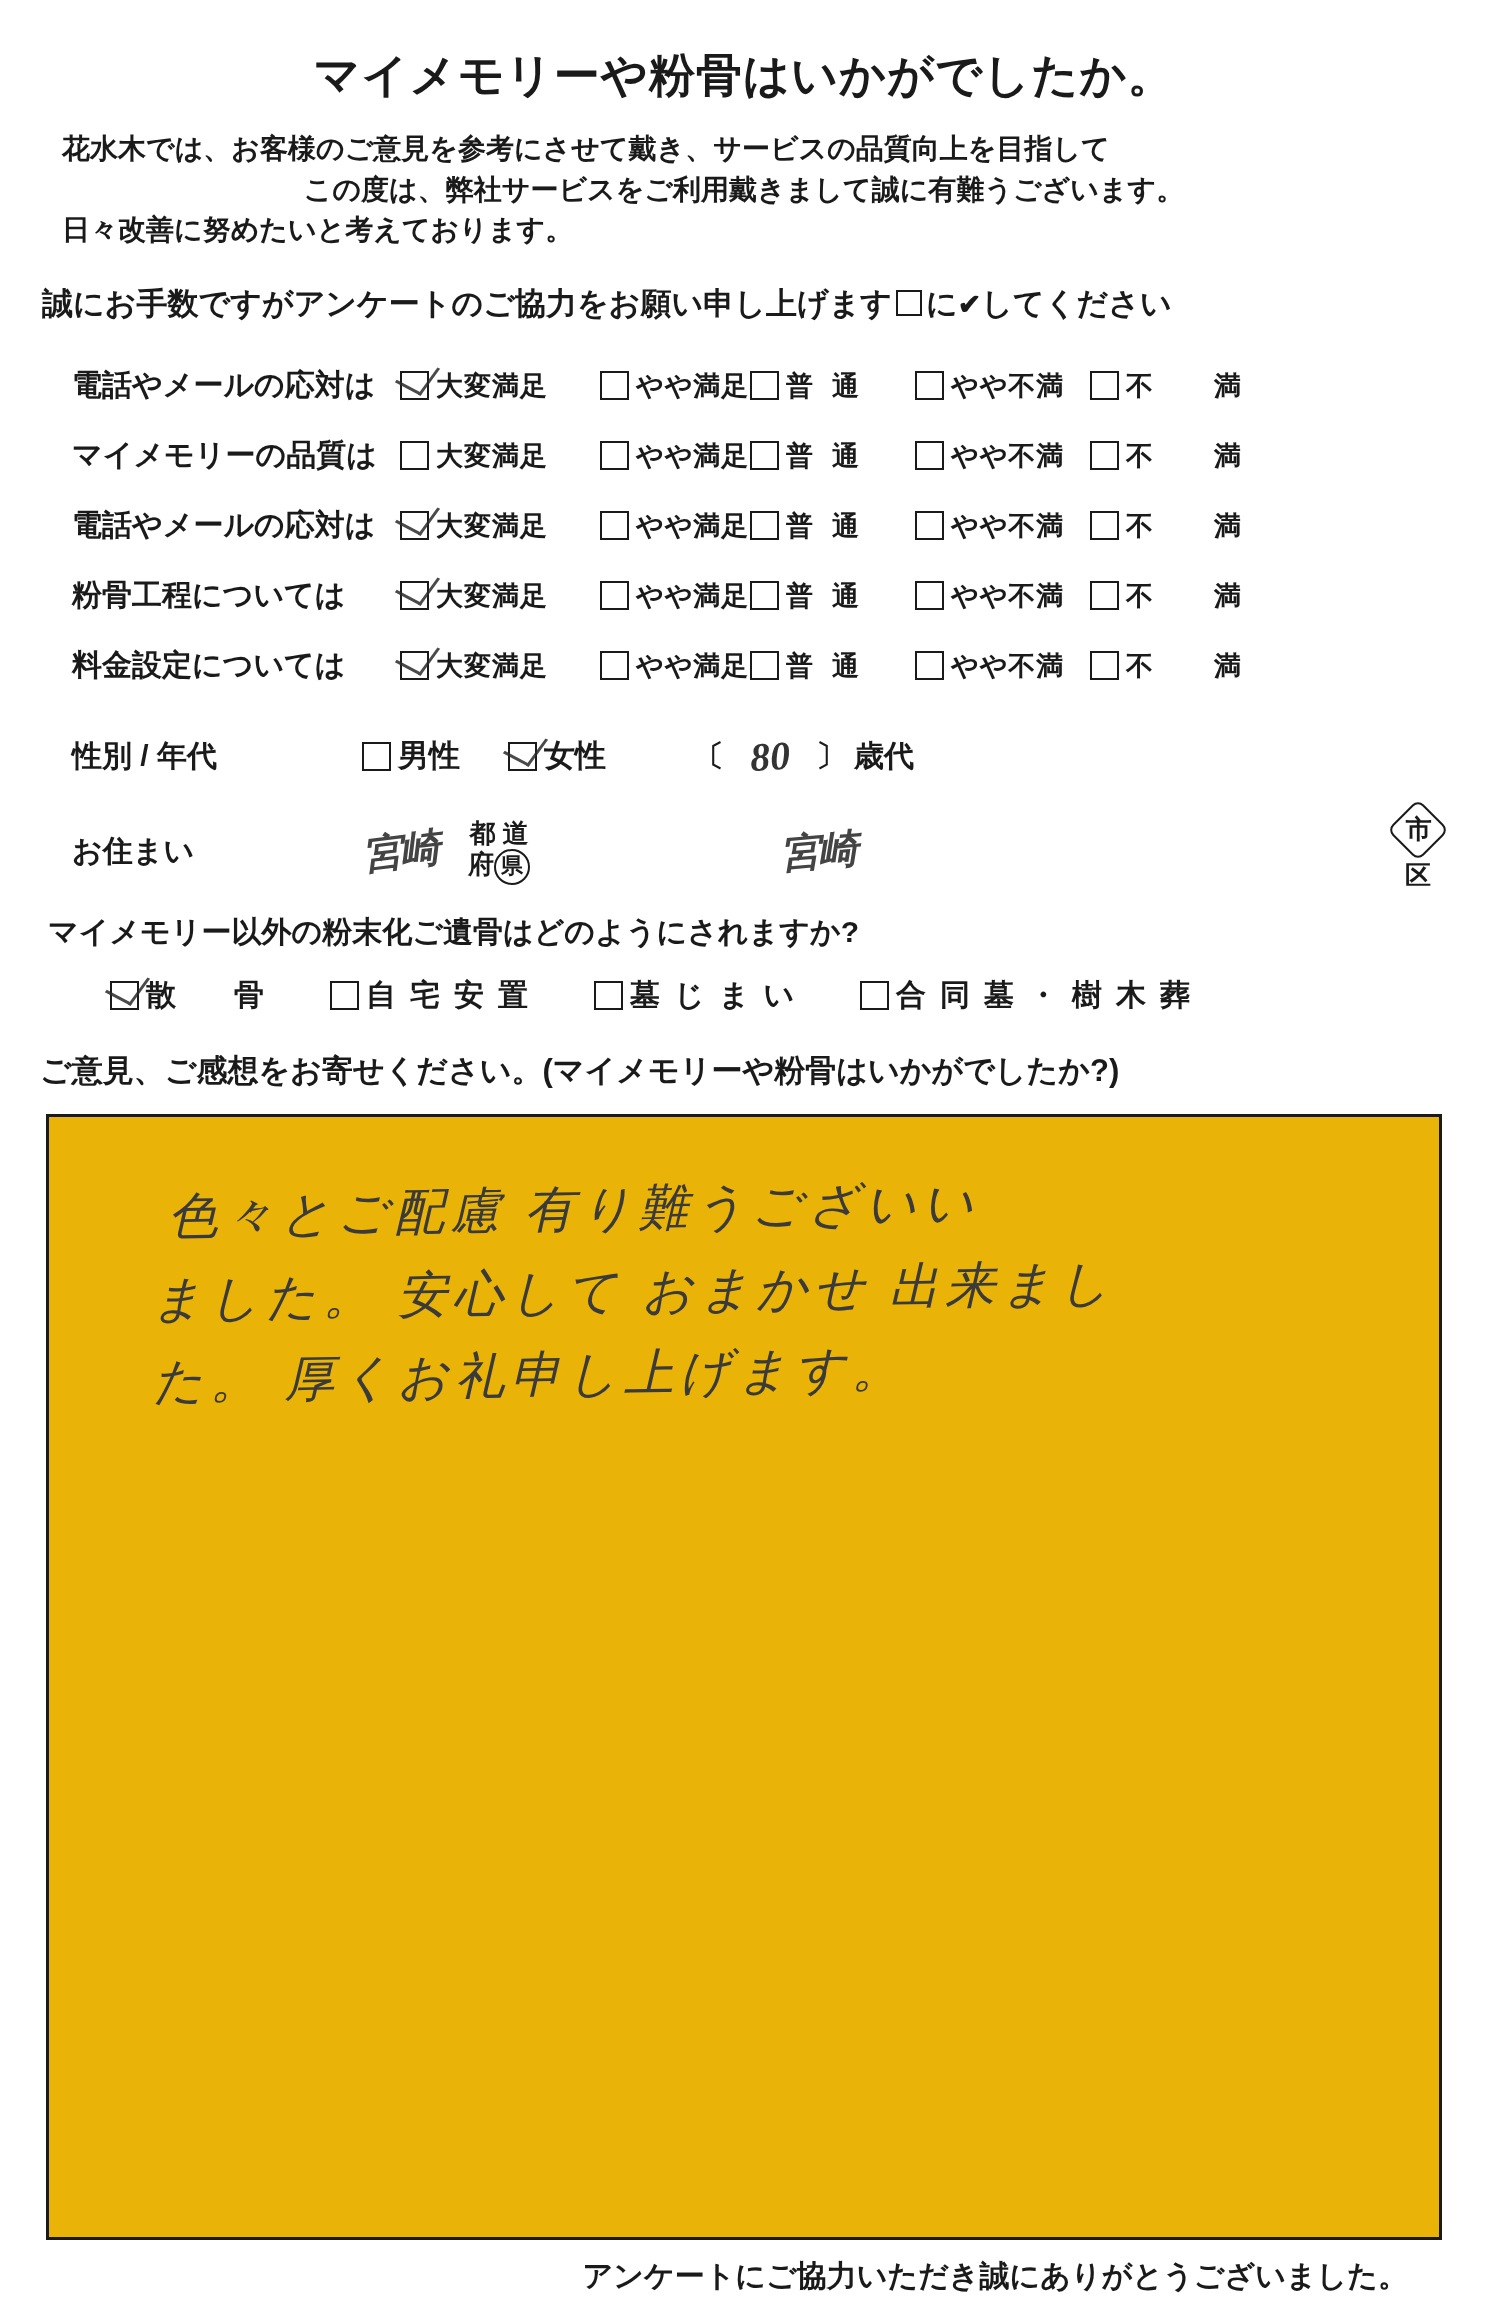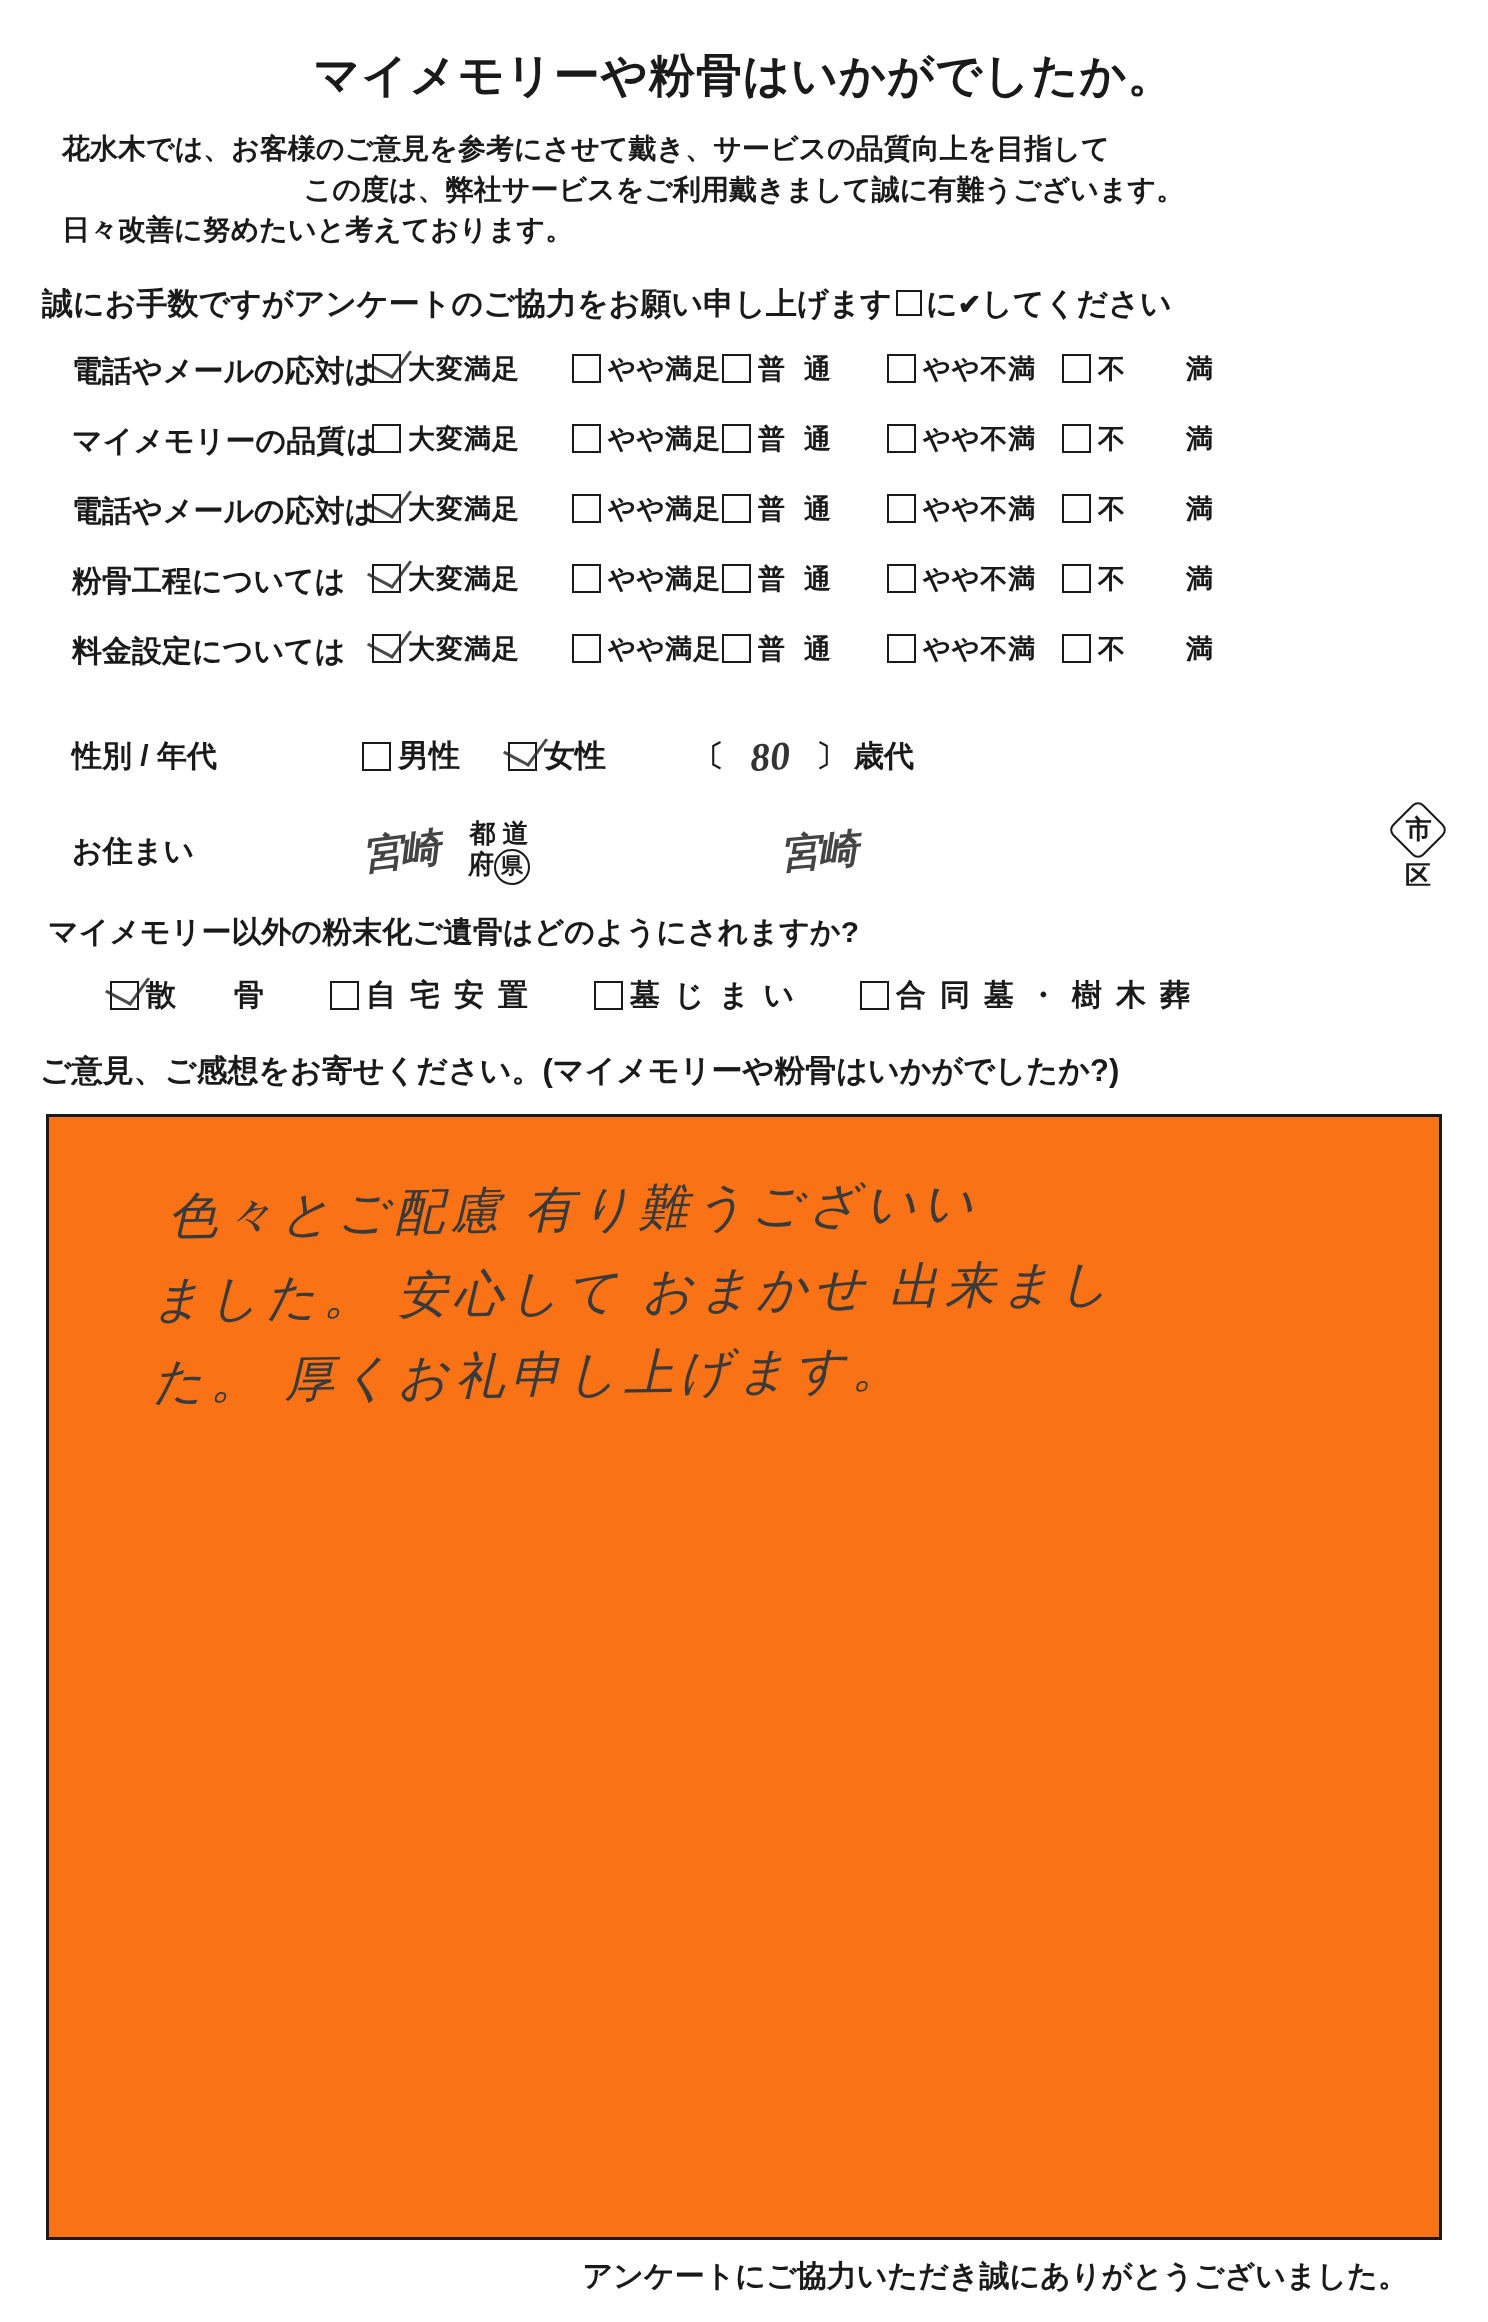--- a/index.html
+++ b/index.html
@@ -68,23 +68,24 @@
   }
 
   
   .questions {
     margin-top: 26px;
     margin-left: 72px;
     width: 1360px;
   }
   .qrow {
     display: flex;
-    align-items: flex-start;
+    align-items: center;
     height: 70px;
     white-space: nowrap;
+    gap: 28px;
   }
   .qlabel {
     width: 300px;
     font-size: 30px;
     font-weight: bold;
     flex: 0 0 300px;
   }
   .opts {
     display: flex;
     align-items: center;
@@ -255,21 +256,21 @@
     margin-left: 40px;
     font-size: 31px;
     font-weight: bold;
   }
   .comment-box {
     margin: 22px auto 0 auto;
     width: 1390px;
     height: 1120px;
     border: 3px solid #1a1a1a;
     position: relative;
-    background: #f97316;
+    background: #eab308;
   }
   .comment-text {
     position: absolute;
     left: 120px;
     top: 48px;
     width: 1180px;
     font-family: "Liberation Serif", serif;
     font-style: italic;
     color: #3a3a3a;
     font-size: 50px;

